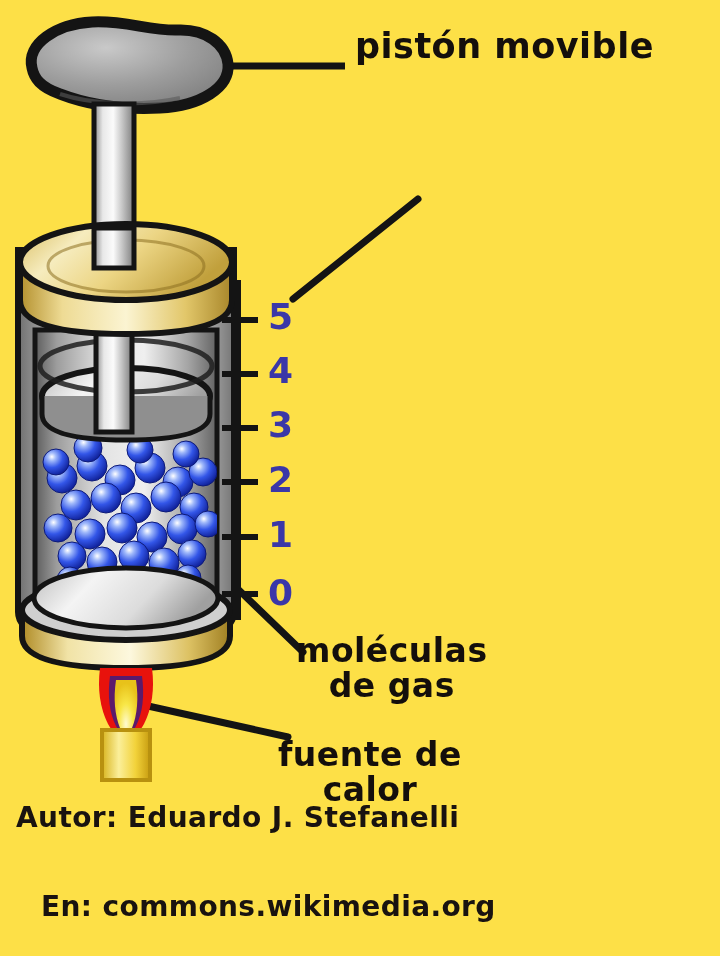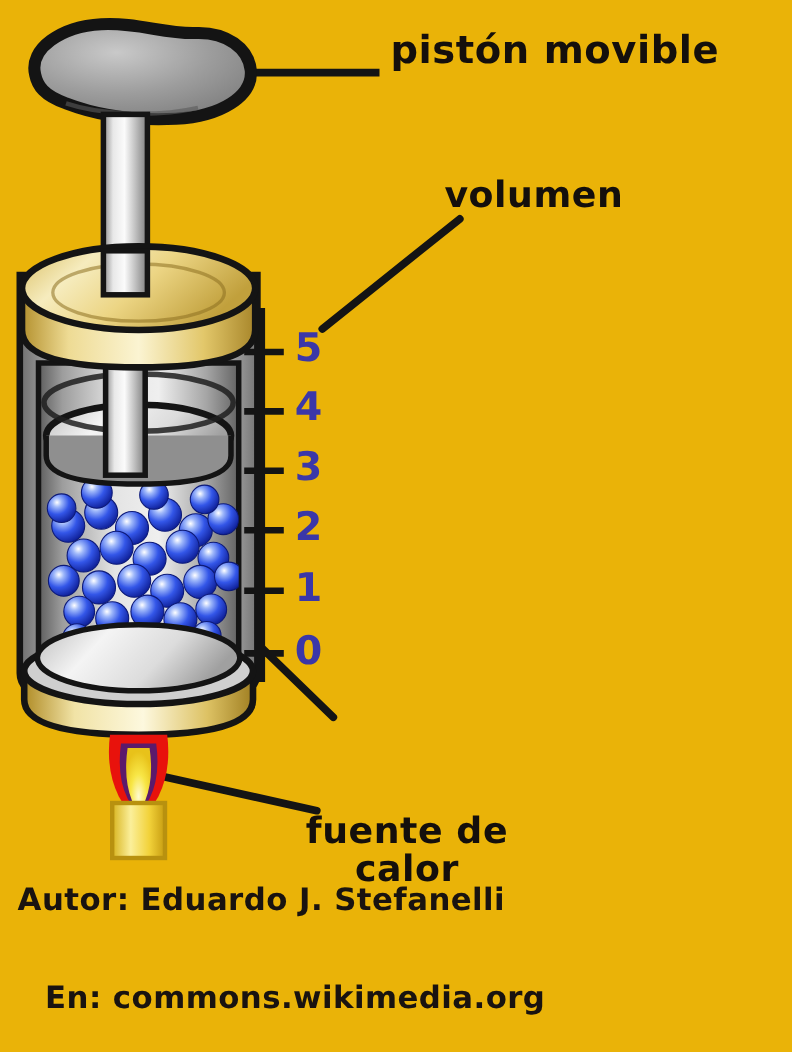--- a/index.html
+++ b/index.html
@@ -8,21 +8,21 @@
     padding: 0;
     background: #ffffff;
   }
   body {
     font-family: "DejaVu Sans", sans-serif;
   }
   #stage {
     position: relative;
     width: 720px;
     height: 956px;
-    background: #eab308;
+    background: #fde047;
     overflow: hidden;
   }
   #diagram-svg {
     position: absolute;
     left: 0;
     top: 0;
     width: 720px;
     height: 956px;
   }
   .lbl {
@@ -267,22 +267,23 @@
       <path d="M 110 676 Q 106 706, 116 726 Q 124 740, 126 744 Q 128 740, 136 726
                Q 146 706, 142 676 Z" fill="#5b1a6b"></path>
       <path d="M 116 680 Q 112 708, 120 728 Q 125 740, 126 743 Q 127 740, 132 728
                Q 140 708, 136 680 Z" fill="url(#gradFlameInner)"></path>
       <rect x="102" y="730" width="48" height="50" fill="url(#gradBurner)" stroke="#b8910f" stroke-width="4"></rect>
     </g>
   </svg>
 
   <div class="lbl" id="label-piston">pistón movible</div>
 
-  <div class="lbl" id="label-volumen">volumen</div>
-
+
+  <div class="lbl" id="label-moleculas">moléculas
+de gas</div>
 
   <div class="lbl" id="label-fuente">fuente de
 calor</div>
 
   <div id="scale-numbers">
       <div class="scale-num" style="left: 268px; top: 296px;">5</div>
       <div class="scale-num" style="left: 268px; top: 350px;">4</div>
       <div class="scale-num" style="left: 268px; top: 404px;">3</div>
       <div class="scale-num" style="left: 268px; top: 459px;">2</div>
       <div class="scale-num" style="left: 268px; top: 514px;">1</div>

